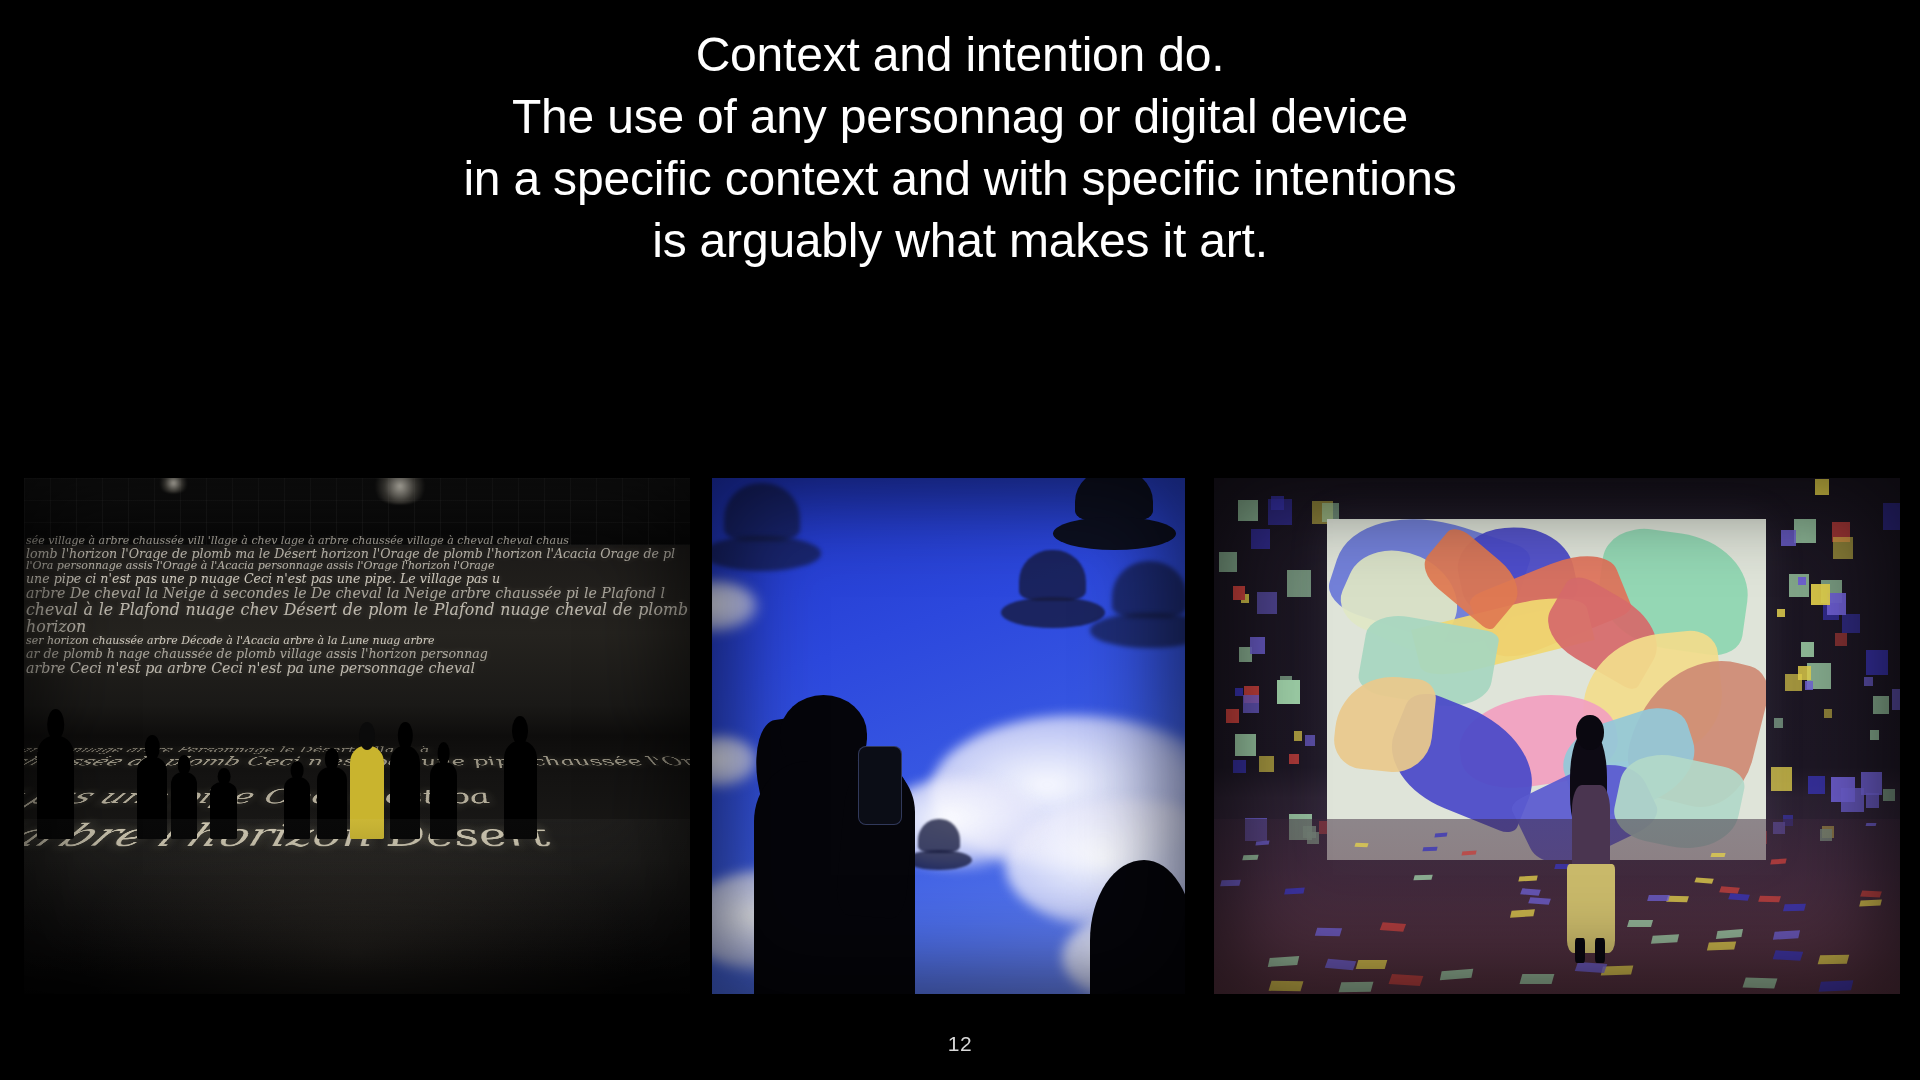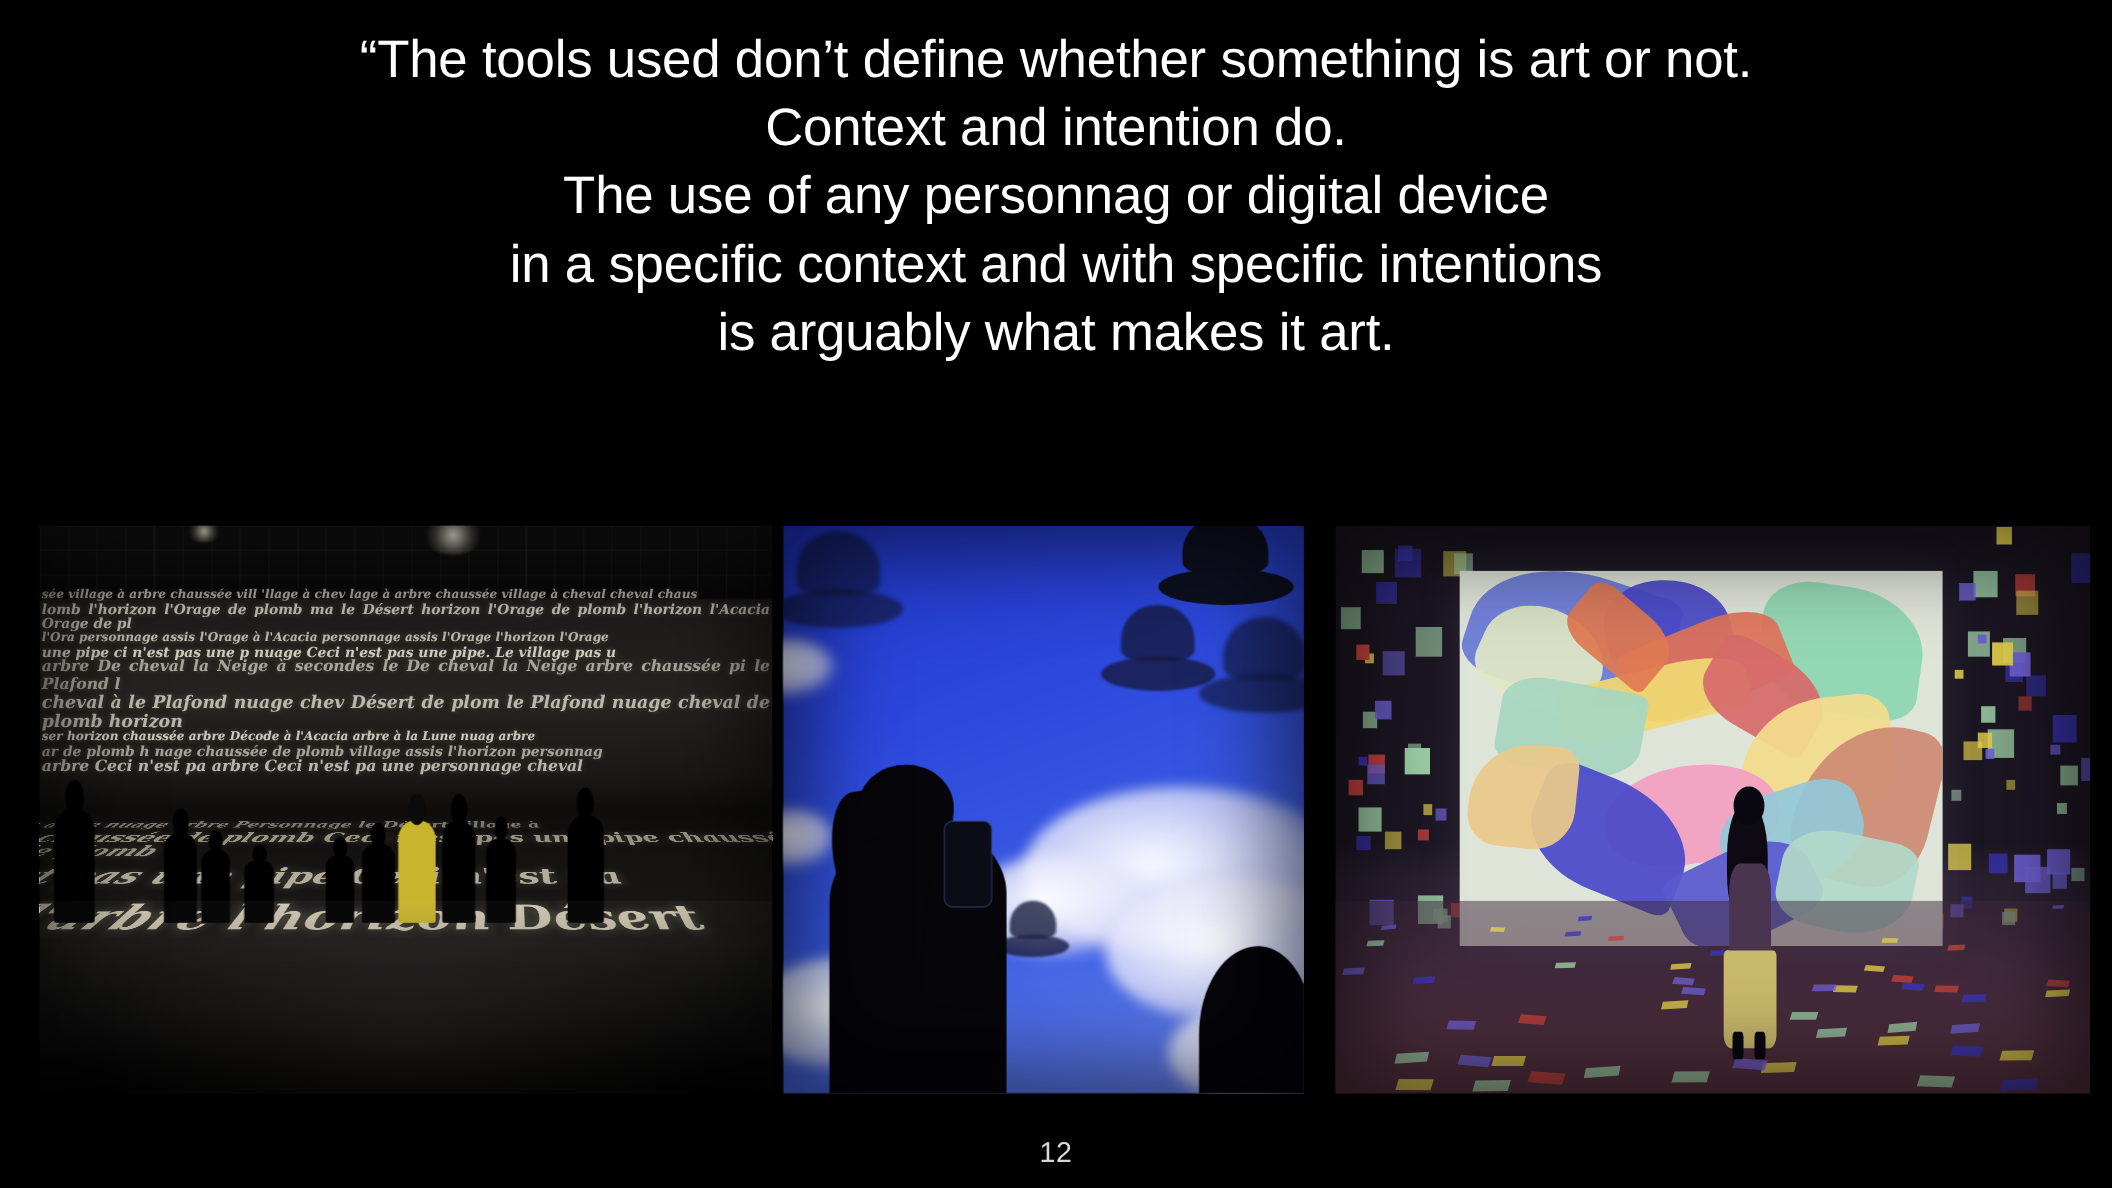--- a/index.html
+++ b/index.html
@@ -42,21 +42,21 @@
     width: 1880px;
     height: 516px;
   }
   .photo {
     position: absolute;
     top: 0;
     height: 516px;
     overflow: hidden;
     background: #000;
   }
-  #photo-1 { left: 16px;    width: 666px; font-weight: bold; }
+  #photo-1 { left: 4px;    width: 666px; }
   #photo-2 { left: 692px;  width: 473px; }
   #photo-3 { left: 1194px; width: 686px; }
 
   .photo-inner {
     position: absolute;
     inset: 0;
     overflow: hidden;
   }
 
   
@@ -213,30 +213,29 @@
     position:absolute; inset:0; pointer-events:none;
     box-shadow: inset 0 0 80px 24px rgba(0,0,0,.55);
   }
 
   
   .page-number {
     position:absolute;
     left:0; top:1032px; width:1920px;
     text-align:center;
     font-family:"Liberation Sans", sans-serif;
-    font-size:26px;
+    font-size:21px;
     color:#d8d8d8;
     letter-spacing:.5px;
   }
 </style>
 </head>
 <body>
 
 <div class="quote-block">
-  <div class="quote-line">“The tools used don’t define whether something is art or not.</div>
   <div class="quote-line">Context and intention do.</div>
   <div class="quote-line">The use of any personnag or digital device</div>
   <div class="quote-line">in a specific context and with specific intentions</div>
   <div class="quote-line">is arguably what makes it art.</div>
 </div>
 
 <div class="photo-strip">
 
   <div class="photo" id="photo-1">
     <div class="photo-inner">

